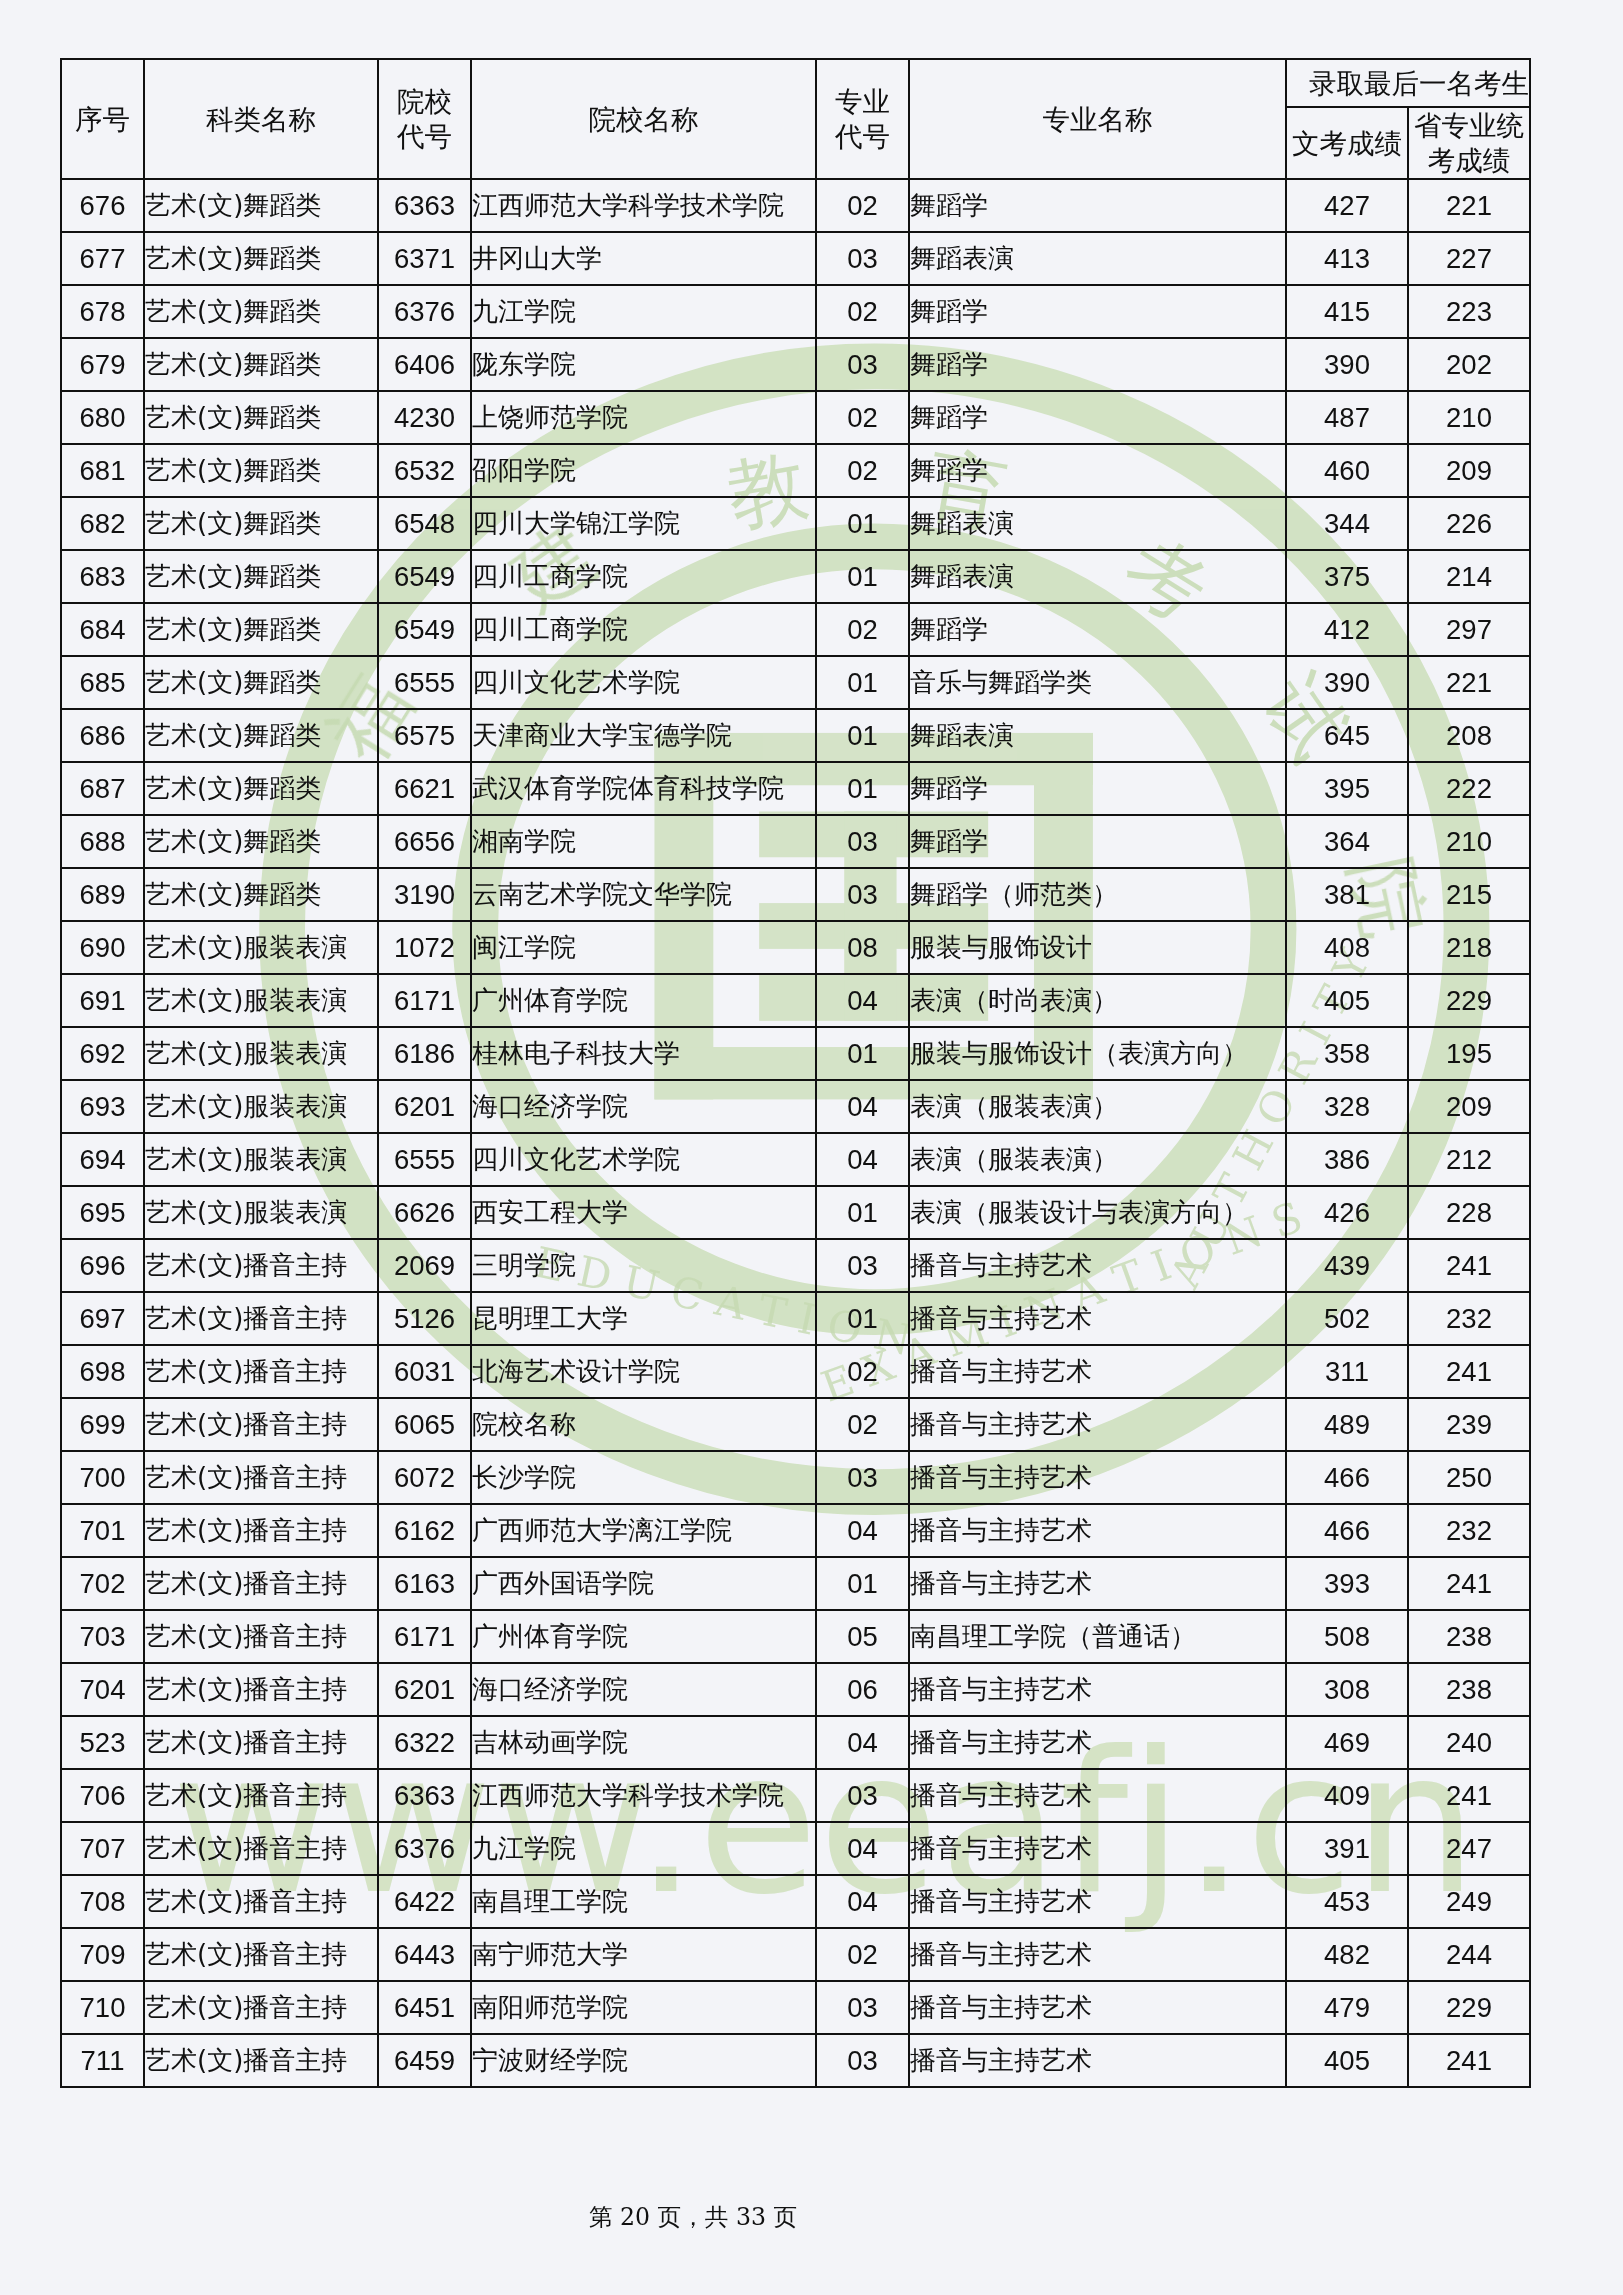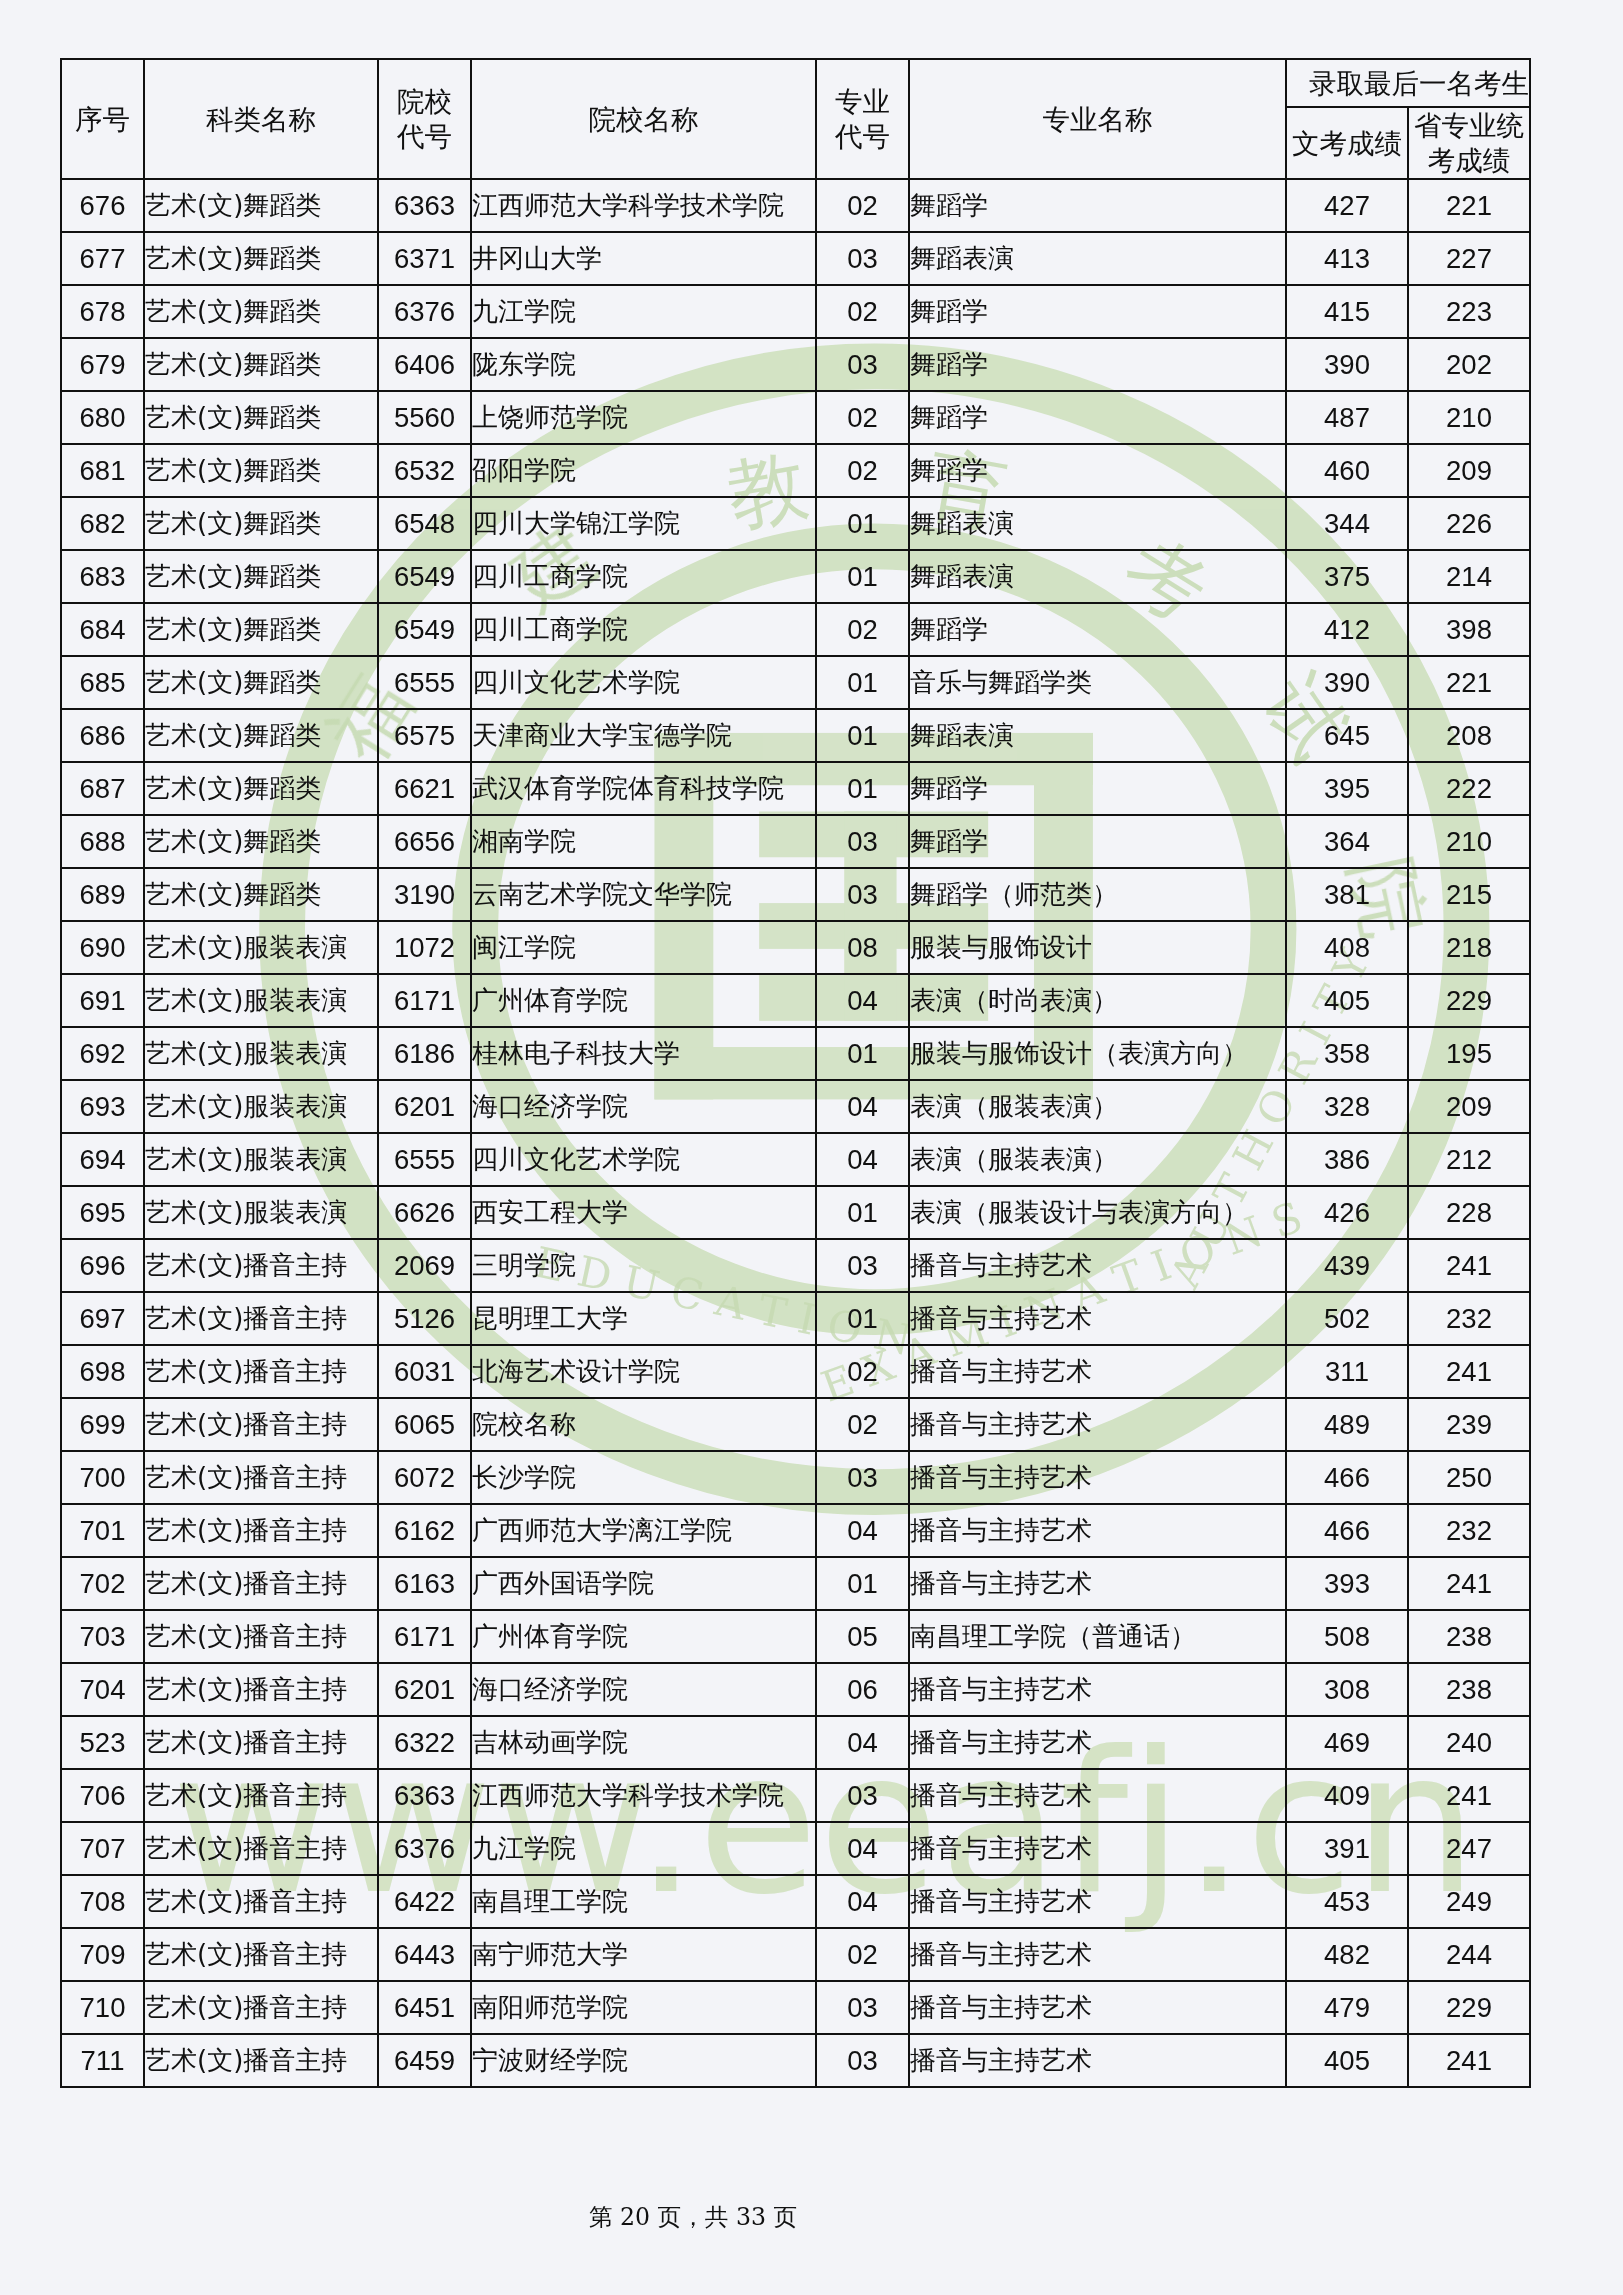--- a/index.html
+++ b/index.html
@@ -132,21 +132,21 @@
           <td class="c num">6406</td>
           <td class="l">陇东学院</td>
           <td class="c num">03</td>
           <td class="l">舞蹈学</td>
           <td class="c num">390</td>
           <td class="c num">202</td>
         </tr>
         <tr>
           <td class="c num">680</td>
           <td class="l">艺术(文)舞蹈类</td>
-          <td class="c num">5560</td>
+          <td class="c num">4230</td>
           <td class="l">上饶师范学院</td>
           <td class="c num">02</td>
           <td class="l">舞蹈学</td>
           <td class="c num">487</td>
           <td class="c num">210</td>
         </tr>
         <tr>
           <td class="c num">681</td>
           <td class="l">艺术(文)舞蹈类</td>
           <td class="c num">6532</td>
@@ -177,21 +177,21 @@
           <td class="c num">214</td>
         </tr>
         <tr>
           <td class="c num">684</td>
           <td class="l">艺术(文)舞蹈类</td>
           <td class="c num">6549</td>
           <td class="l">四川工商学院</td>
           <td class="c num">02</td>
           <td class="l">舞蹈学</td>
           <td class="c num">412</td>
-          <td class="c num">398</td>
+          <td class="c num">297</td>
         </tr>
         <tr>
           <td class="c num">685</td>
           <td class="l">艺术(文)舞蹈类</td>
           <td class="c num">6555</td>
           <td class="l">四川文化艺术学院</td>
           <td class="c num">01</td>
           <td class="l">音乐与舞蹈学类</td>
           <td class="c num">390</td>
           <td class="c num">221</td>

